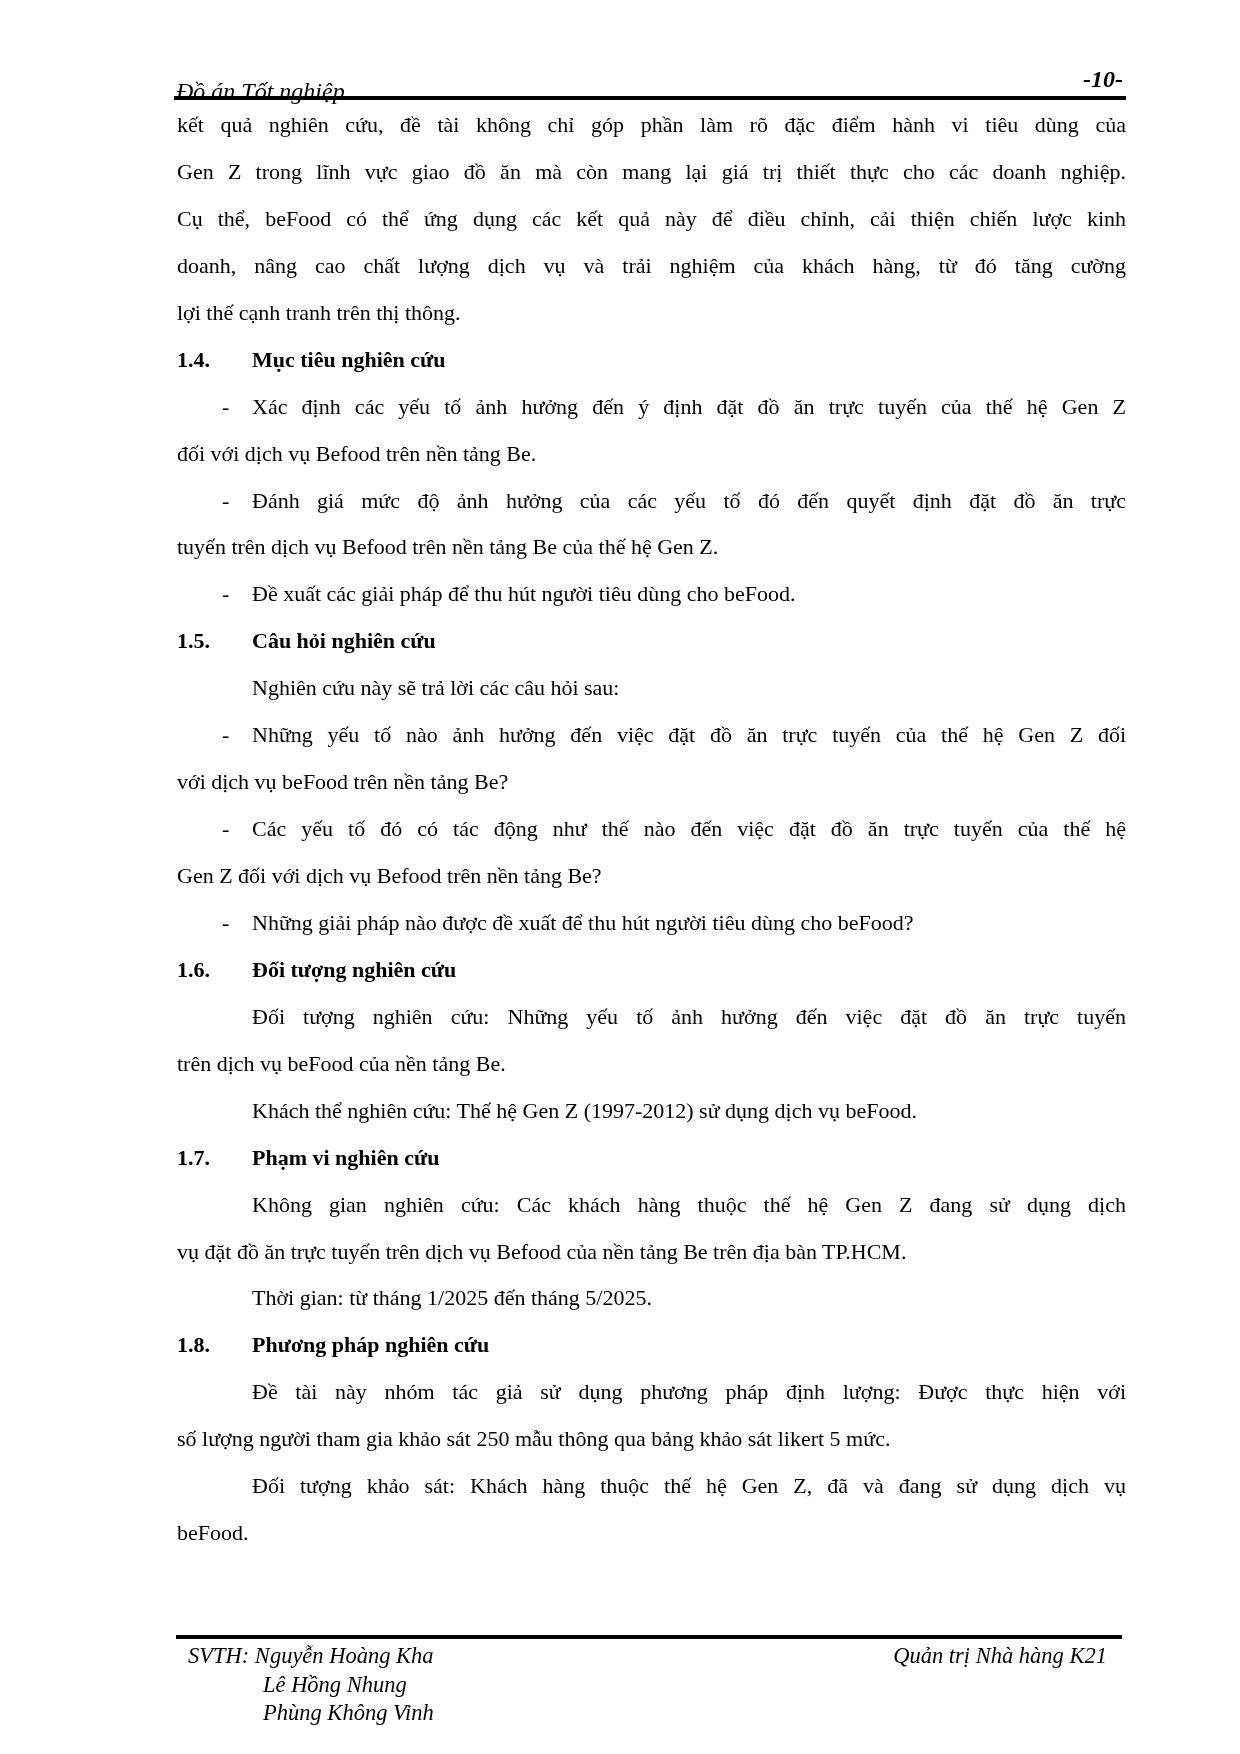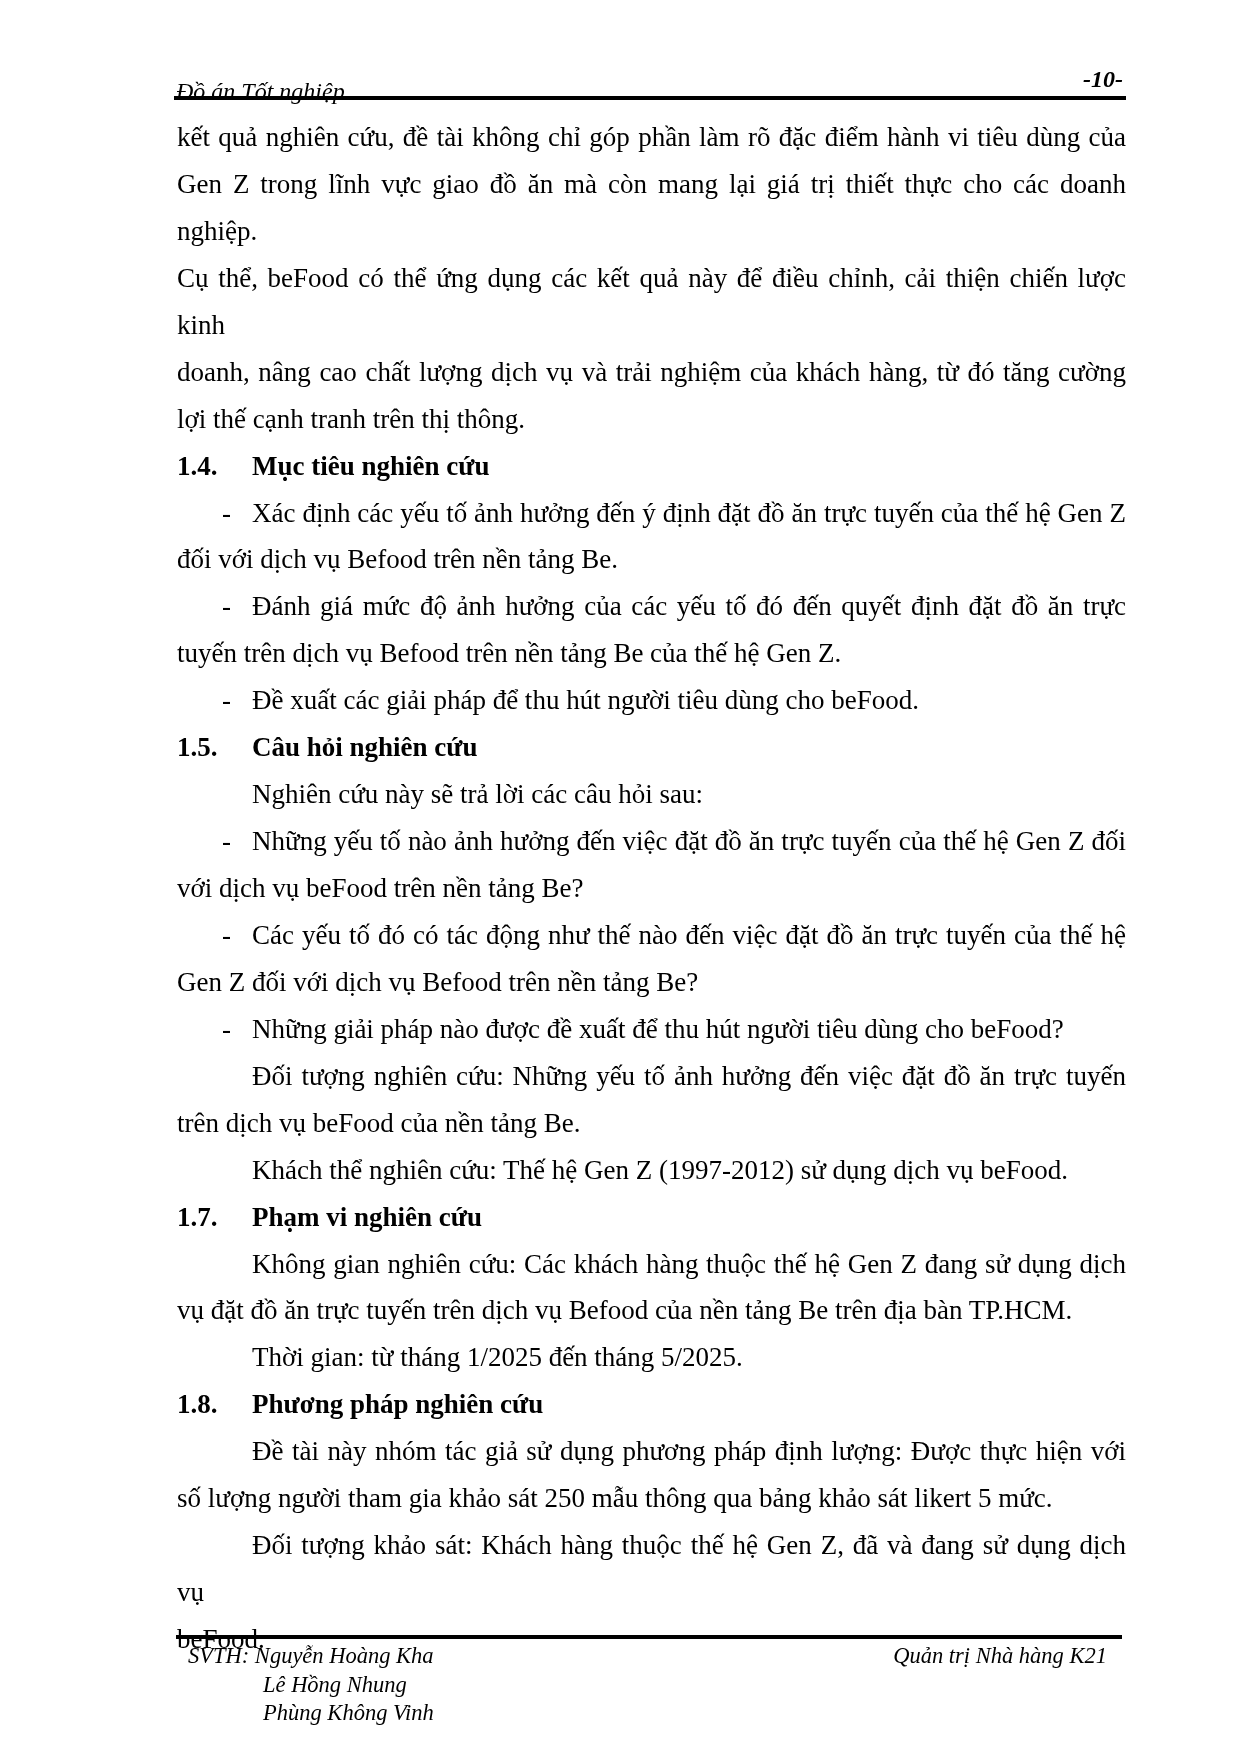--- a/index.html
+++ b/index.html
@@ -2,22 +2,22 @@
 <html><head>
 <meta charset="utf-8">
 <style>
   html, body { margin: 0; padding: 0; background: #ffffff; }
   body { width: 1240px; height: 1754px; position: relative; overflow: hidden;
          font-family: "Liberation Serif", "DejaVu Serif", serif; color: #000; }
   .page-header { position: absolute; left: 176px; top: 64px; width: 950px; height: 32px; }
   .page-header .title { position: absolute; left: 0; top: 12px; font-style: italic; font-size: 24px; line-height: 30px; }
   .page-header .num { position: absolute; right: 3px; top: 0; font-style: italic; font-size: 24px; line-height: 30px; font-weight: bold; }
   .rule-top { position: absolute; left: 174px; top: 96px; width: 952px; height: 4px; background: #000; }
-  .content { position: absolute; left: 177px; top: 114px; width: 949px;
-             font-size: 27px; line-height: 46.93px; }
+  .content { position: absolute; left: 177px; top: 102px; width: 949px;
+             font-size: 22px; line-height: 46.93px; }
   .content p { margin: 0; text-align: justify; text-align-last: left; }
   .content p.justify-all { text-align-last: justify; }
   .indent { text-indent: 75px; }
   .heading { font-weight: bold; white-space: nowrap; }
   .heading .hnum { display: inline-block; width: 75px; }
   .bullet { text-indent: 45px; }
   .bullet .dash { display: inline-block; width: 30px; text-indent: 0; }
   .rule-bottom { position: absolute; left: 176px; top: 1635px; width: 946px; height: 4px; background: #000; }
   .page-footer { position: absolute; left: 188px; top: 1642px; width: 934px; font-style: italic; font-size: 22.5px; line-height: 28.5px; }
   .page-footer .authors-label { position: absolute; left: 0; top: 0; }
@@ -56,20 +56,21 @@
     <p class="heading"><span class="hnum">1.5.</span><span>Câu hỏi nghiên cứu</span></p>
     <p class="indent">Nghiên cứu này sẽ trả lời các câu hỏi sau:</p>
     <p class="bullet justify-all"><span class="dash">-</span><span>Những yếu tố nào ảnh hưởng đến việc đặt đồ ăn trực tuyến của thế hệ Gen Z đối</span></p>
     <p>với dịch vụ beFood trên nền tảng Be?</p>
     <p class="bullet justify-all"><span class="dash">-</span><span>Các yếu tố đó có tác động như thế nào đến việc đặt đồ ăn trực tuyến của thế hệ</span></p>
     <p>Gen Z đối với dịch vụ Befood trên nền tảng Be?</p>
     <p class="bullet"><span class="dash">-</span><span>Những giải pháp nào được đề xuất để thu hút người tiêu dùng cho beFood?</span></p>
   </div>
 
   <div>
+    <p class="heading"><span class="hnum">1.6.</span><span>Đối tượng nghiên cứu</span></p>
     <p class="indent justify-all">Đối tượng nghiên cứu: Những yếu tố ảnh hưởng đến việc đặt đồ ăn trực tuyến</p>
     <p>trên dịch vụ beFood của nền tảng Be.</p>
     <p class="indent">Khách thể nghiên cứu: Thế hệ Gen Z (1997-2012) sử dụng dịch vụ beFood.</p>
   </div>
 
   <div>
     <p class="heading"><span class="hnum">1.7.</span><span>Phạm vi nghiên cứu</span></p>
     <p class="indent justify-all">Không gian nghiên cứu: Các khách hàng thuộc thế hệ Gen Z đang sử dụng dịch</p>
     <p>vụ đặt đồ ăn trực tuyến trên dịch vụ Befood của nền tảng Be trên địa bàn TP.HCM.</p>
     <p class="indent">Thời gian: từ tháng 1/2025 đến tháng 5/2025.</p>

